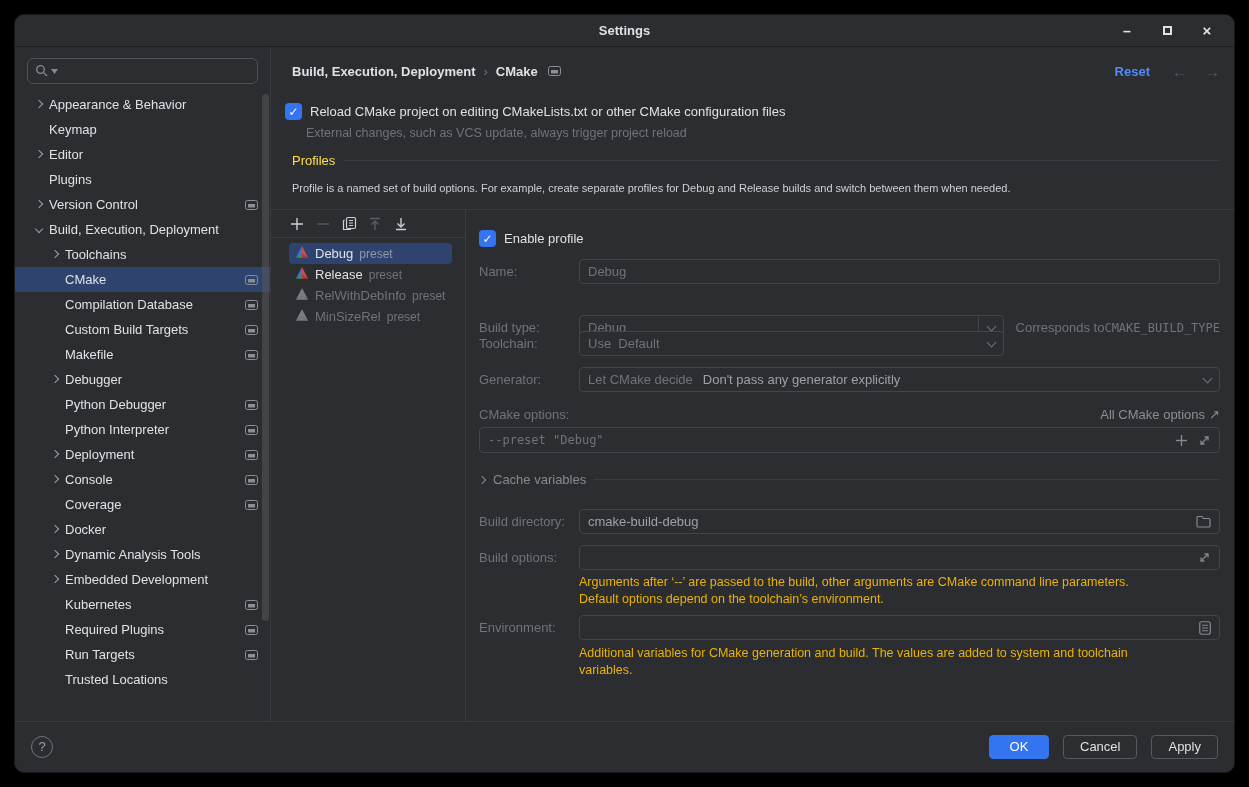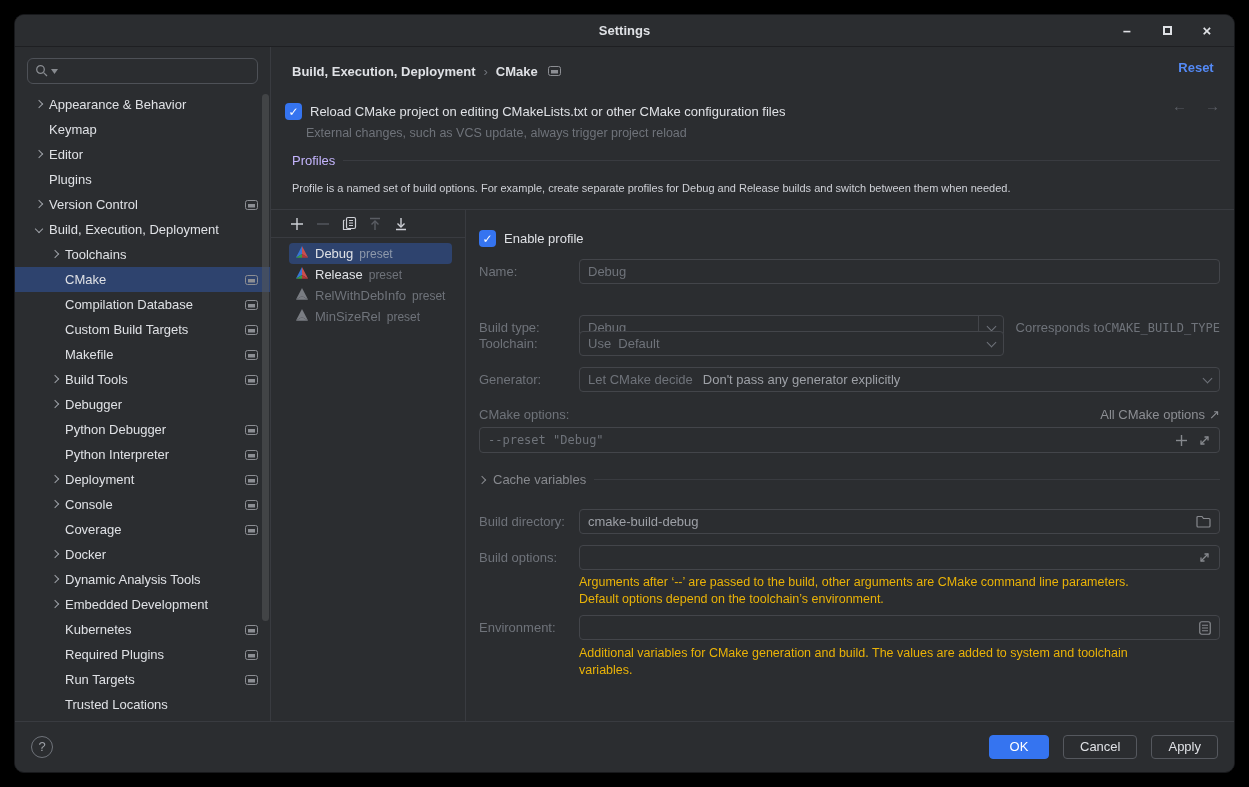--- a/index.html
+++ b/index.html
@@ -40,32 +40,32 @@
   .hidden{visibility:hidden;}
   .tree-label{margin-left:2px;}
   .badge{margin-left:auto;margin-right:12px;display:flex;align-items:center;}
   .sb-scroll{position:absolute;top:47px;right:1px;width:7px;height:527px;background:#55575a;
     opacity:.55;border-radius:4px;}
 
   
   .breadcrumbs{position:absolute;left:21px;top:13px;height:22px;display:flex;align-items:center;gap:8px;
     font-size:13px;font-weight:700;color:#dfe1e5;}
   .crumb-sep{color:#6f737a;font-weight:400;font-size:13px;}
-  .nav-box{position:absolute;right:14px;top:13px;height:22px;display:flex;align-items:center;gap:22px;flex-direction:column;}
+  .nav-box{position:absolute;right:14px;top:13px;height:22px;display:flex;align-items:center;gap:22px;}
   .reset-link{color:#548af7;font-size:13px;font-weight:600;cursor:pointer;}
   .nav-arrow{color:#5a5d63;font-size:15px;}
 
   .chk-row{position:absolute;display:flex;align-items:center;gap:8px;}
   .checkbox{width:17px;height:17px;border-radius:4px;background:#3574f0;color:#fff;display:flex;
     align-items:center;justify-content:center;font-size:12px;flex:none;cursor:pointer;}
   .chk-label{font-size:13px;color:#dfe1e5;}
   .hint{color:#6f737a;font-size:12.5px;}
   .reload-hint{position:absolute;left:35px;top:79px;}
   .section-title-row{position:absolute;left:21px;right:14px;top:106px;display:flex;align-items:center;gap:8px;}
-  .section-title{font-size:13px;color:#c4b5fd;}
+  .section-title{font-size:13px;color:#fde047;}
   .hrule{flex:1;height:1px;background:#393b40;}
   .profiles-desc{position:absolute;left:21px;top:135px;font-size:11px;color:#ced0d6;}
 
   
   .panel{position:absolute;left:0;right:0;top:162px;bottom:0;border-top:1px solid #393b40;display:flex;}
   .plist-col{width:195px;flex:none;border-right:1px solid #393b40;display:flex;flex-direction:column;}
   .ptoolbar{height:28px;border-bottom:1px solid #393b40;display:flex;align-items:center;gap:10px;padding-left:18px;}
   .tb-btn{width:16px;height:16px;display:flex;align-items:center;justify-content:center;cursor:pointer;}
   .plist{padding:5px 13px 0 18px;}
   .plist-row{height:21px;display:flex;align-items:center;gap:6px;border-radius:4px;padding:0 6px;
@@ -242,32 +242,20 @@
       <svg width="13" height="10" viewBox="0 0 13 10">
                 <rect x="0.5" y="0.5" width="12" height="9" rx="2" fill="none" stroke="#8c8e93"></rect>
                 <rect x="3" y="4" width="7" height="3.5" fill="#8c8e93"></rect>
               </svg>
     </span>
   </div>
           <div class="tree-row lvl1">
     <span class="tchev-cell">
               <span class="tchev"></span>
             </span>
-    <span class="tree-label">Build Tools</span>
-    <span class="badge">
-      <svg width="13" height="10" viewBox="0 0 13 10">
-                <rect x="0.5" y="0.5" width="12" height="9" rx="2" fill="none" stroke="#8c8e93"></rect>
-                <rect x="3" y="4" width="7" height="3.5" fill="#8c8e93"></rect>
-              </svg>
-    </span>
-  </div>
-          <div class="tree-row lvl1">
-    <span class="tchev-cell">
-              <span class="tchev"></span>
-            </span>
     <span class="tree-label">Debugger</span>
 
   </div>
           <div class="tree-row lvl1">
     <span class="tchev-cell">
               <span class="tchev hidden"></span>
             </span>
     <span class="tree-label">Python Debugger</span>
     <span class="badge">
       <svg width="13" height="10" viewBox="0 0 13 10">

